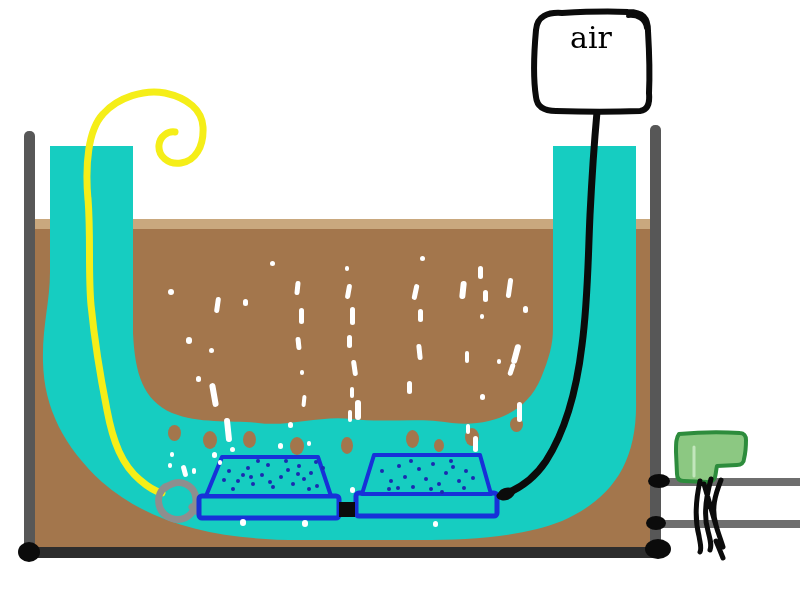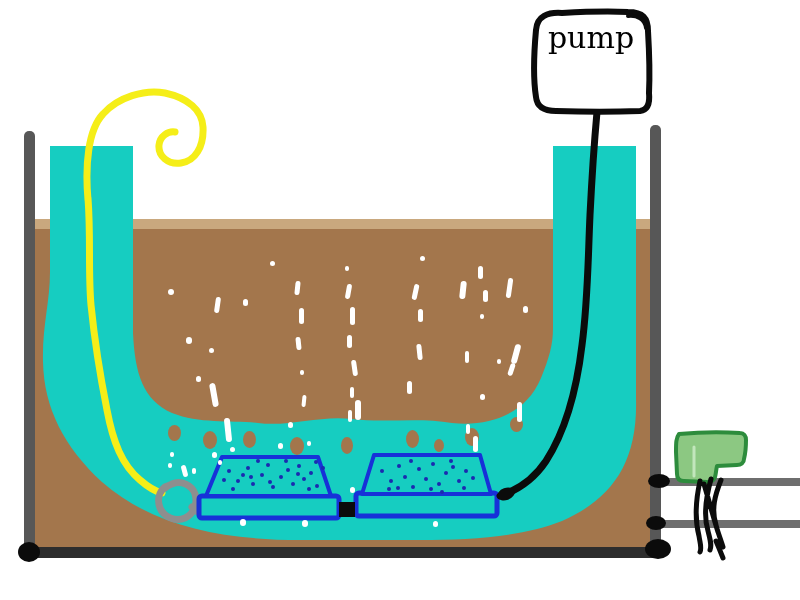--- a/index.html
+++ b/index.html
@@ -176,16 +176,16 @@
       <div class="speckle" style="left: 387px; top: 487px;"></div>
       <div class="speckle" style="left: 409px; top: 459px;"></div>
       <div class="speckle" style="left: 429px; top: 487px;"></div>
       <div class="speckle" style="left: 449px; top: 459px;"></div>
       <div class="speckle" style="left: 462px; top: 486px;"></div>
       <div class="speckle" style="left: 396px; top: 486px;"></div>
       <div class="speckle" style="left: 440px; top: 490px;"></div>
     </div>
 
   <div class="pump-label">
-    <span>pump</span>
+    <span>air</span>
   </div>
 
 </div>
 
 </body></html>

